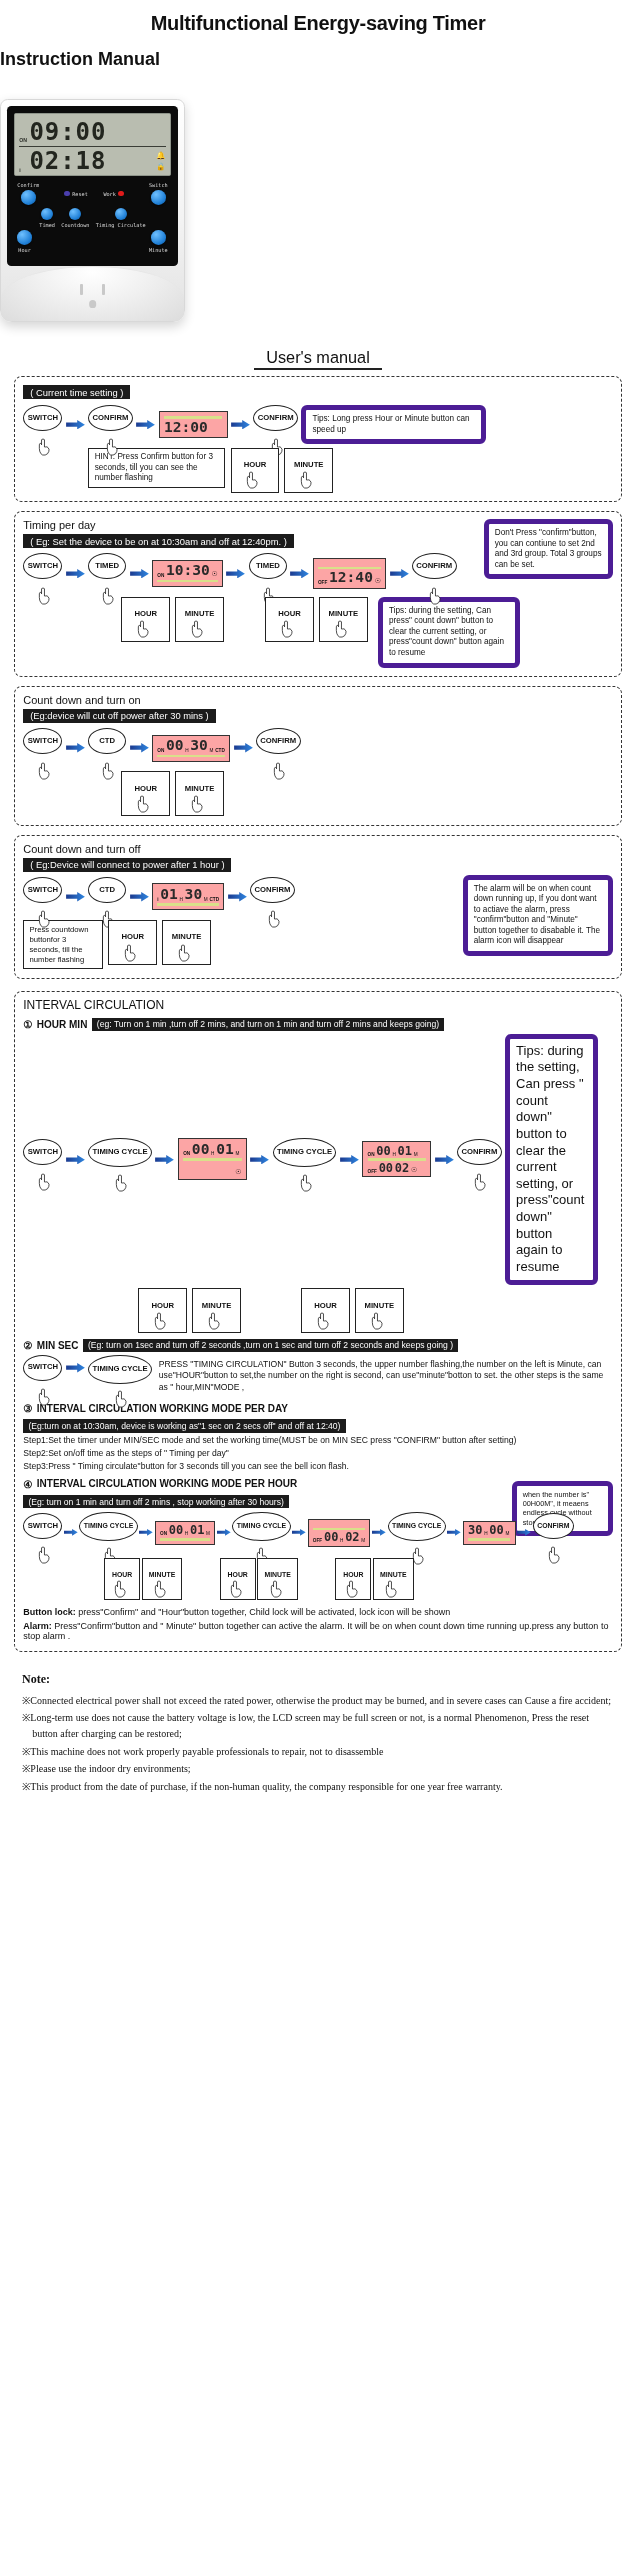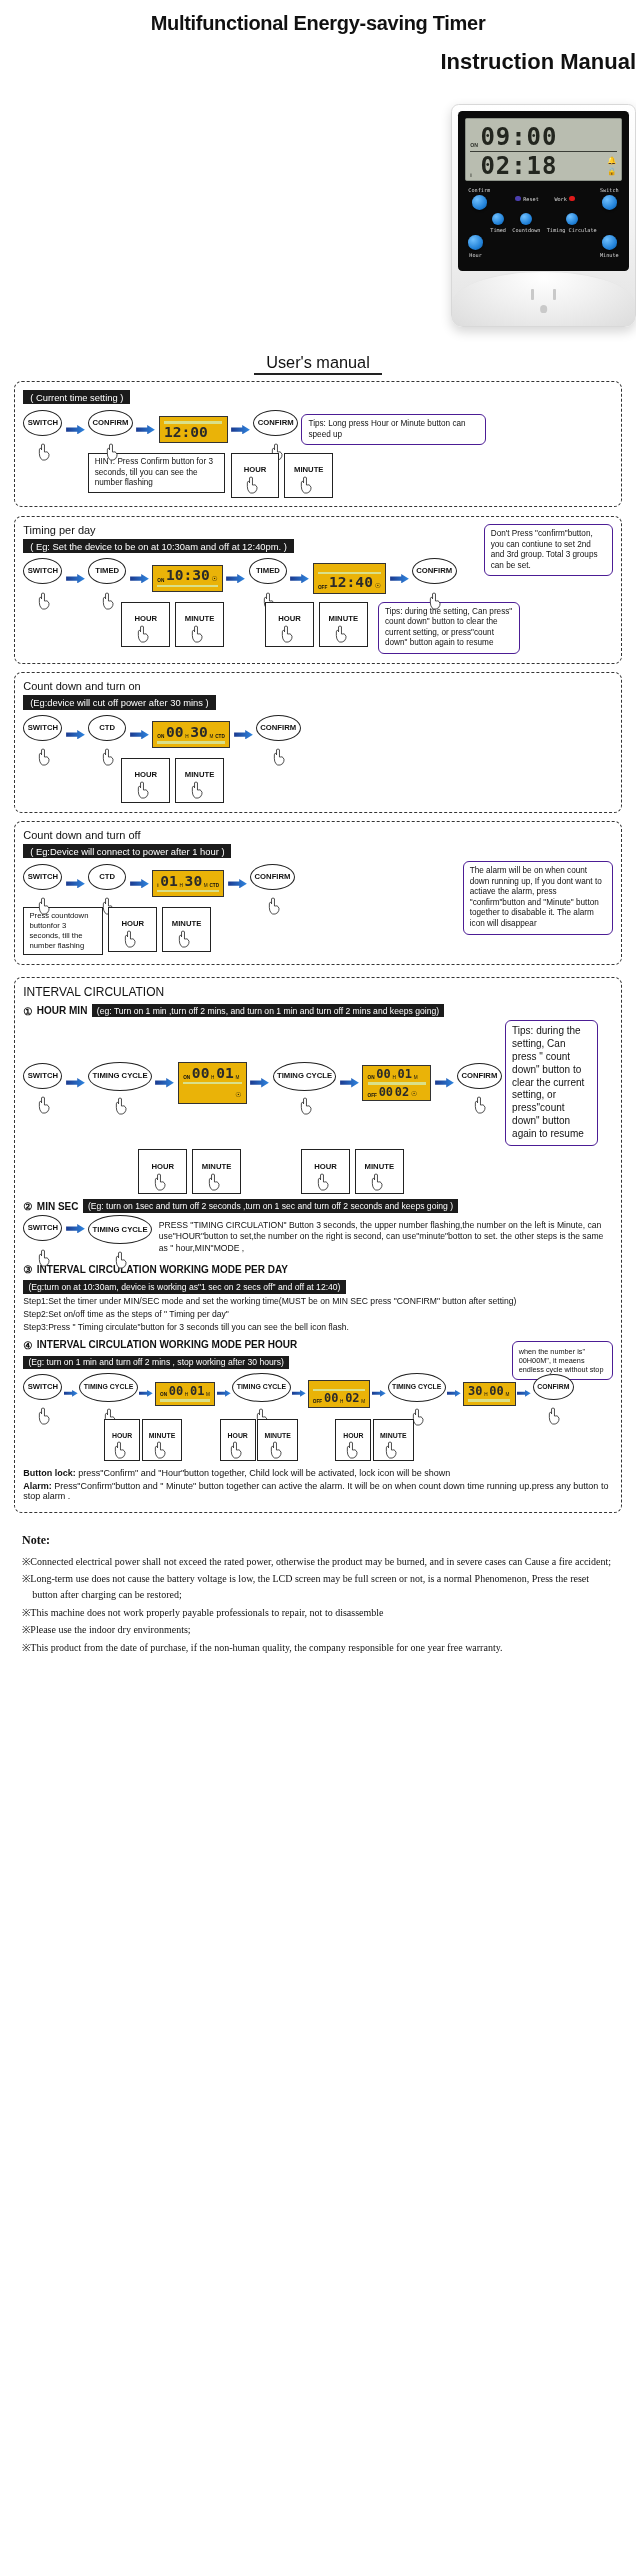--- a/index.html
+++ b/index.html
@@ -15,28 +15,28 @@
 
   
   .doc-title {
     text-align: center;
     font-size: 20px;
     font-weight: bold;
     letter-spacing: -0.3px;
     margin: 12px 0 0 0;
   }
   .doc-subtitle {
-    text-align: right;
-    font-size: 22px;
+    text-align: left;
+    font-size: 18px;
     font-weight: bold;
     margin: 13.7px 0 0 0;
   }
 
   
-  .product-wrap { display:flex; justify-content:flex-end; margin-top: 29px; }
+  .product-wrap { display:flex; justify-content:flex-start; margin-top: 29px; }
   .device {
     width: 185px;
     background: linear-gradient(180deg,#ffffff 0%, #f3f3f3 55%, #e2e2e2 100%);
     border: 0.9px solid #d8d8d8;
     border-radius: 7.7px 7.7px 12px 12px;
     padding: 6px 6px 0 6px;
     box-shadow: 0 4.3px 10.3px rgba(0,0,0,.16);
   }
   .face {
     background: #0b0b0b;
@@ -133,38 +133,38 @@
     transform: translateX(-40%);
   }
   .keywrap { position:relative; padding-bottom: 13.7px; flex:none; }
   .keybox {
     border: 1px solid #222; background:#fff;
     padding: 3.4px 4.3px 13.7px 4.3px; position:relative; flex:none;
   }
 
   
   .minilcd {
-    border: 1px solid #333; background:#eab308;
+    border: 1px solid #333; background:#fca5a5;
     padding: 2.6px 4.3px; min-width: 69px; flex:none;
     position: relative;
   }
   .minilcd .mrow { display:flex; align-items:flex-end; gap:1.7px; }
   .minilcd .tg { font-size:4.7px; font-weight:bold; }
   .minilcd .dg {
     font-family:"DejaVu Sans Mono", monospace;
     font-size: 14.6px; font-weight:bold; letter-spacing:0px; line-height:1;
     color:#2a2a2a;
   }
   .minilcd .dg.sm { font-size: 12px; }
   .minilcd .sup { font-size:4.7px; vertical-align: super; }
   .minilcd .bell { font-size:6.9px; }
   .underline-y { height:2.6px; background:#d9e08a; margin: 1.7px 0 0.9px 0; }
 
   .callout {
-    border: 1px solid #4c1d95; border-radius: 6px;
+    border: 5px solid #4c1d95; border-radius: 6px;
     padding: 4.3px 6px; font-size: 8.2px; line-height: 1.28;
     background:#fff; flex:none;
   }
   .hintbox {
     border: 1px solid #222; padding: 3.4px 5.2px;
     font-size: 8.2px; line-height: 1.3; background:#fff;
   }
 
   .sub-row { display:flex; align-items:flex-start; gap:5.2px; margin-top: 3.4px; }
 
@@ -720,21 +720,21 @@
           </svg>
         </div>
       <div class="keywrap">
         <div class="key">
             <span>CONFIRM</span>
           </div>
         <svg class="hand" viewBox="0 0 20 24">
             <path d="M6 2 q2-2 4 0 v10 h1 q3-1 4 1 q2 2 1 5 q-1 4-5 5 q-4 1-6-2 q-2-3-2-7 v-5 q0-2 2-2 q1 0 1 2 z" fill="#fff" stroke="#222" stroke-width="1.1"></path>
           </svg>
       </div>
-      <div class="callout" style="width:93px; font-size:10px">Tips: during the setting, Can press " count down" button to clear the current setting, or press"count down" button again to resume</div>
+      <div class="callout" style="width:93px; font-size:13px">Tips: during the setting, Can press " count down" button to clear the current setting, or press"count down" button again to resume</div>
     </div>
 
     <div class="sub-row">
       <div style="width:110px"></div>
       <div class="keybox">
         <div class="key" style="border:none">
             <span>HOUR</span>
           </div>
         <svg class="hand" style="left:42%;top:52%" viewBox="0 0 20 24">
             <path d="M6 2 q2-2 4 0 v10 h1 q3-1 4 1 q2 2 1 5 q-1 4-5 5 q-4 1-6-2 q-2-3-2-7 v-5 q0-2 2-2 q1 0 1 2 z" fill="#fff" stroke="#222" stroke-width="1.1"></path>

